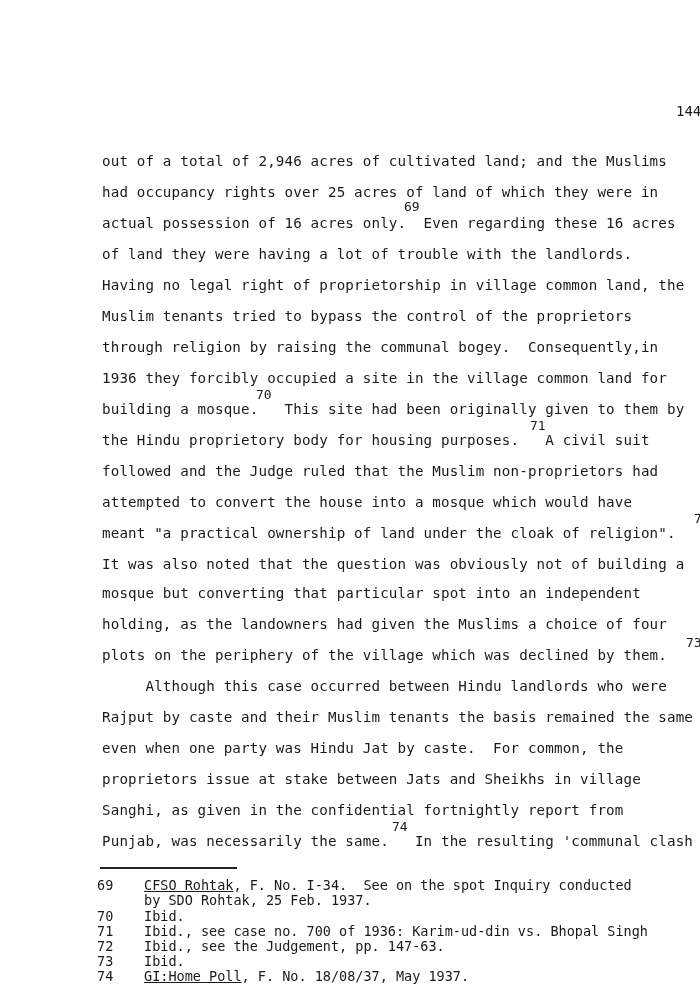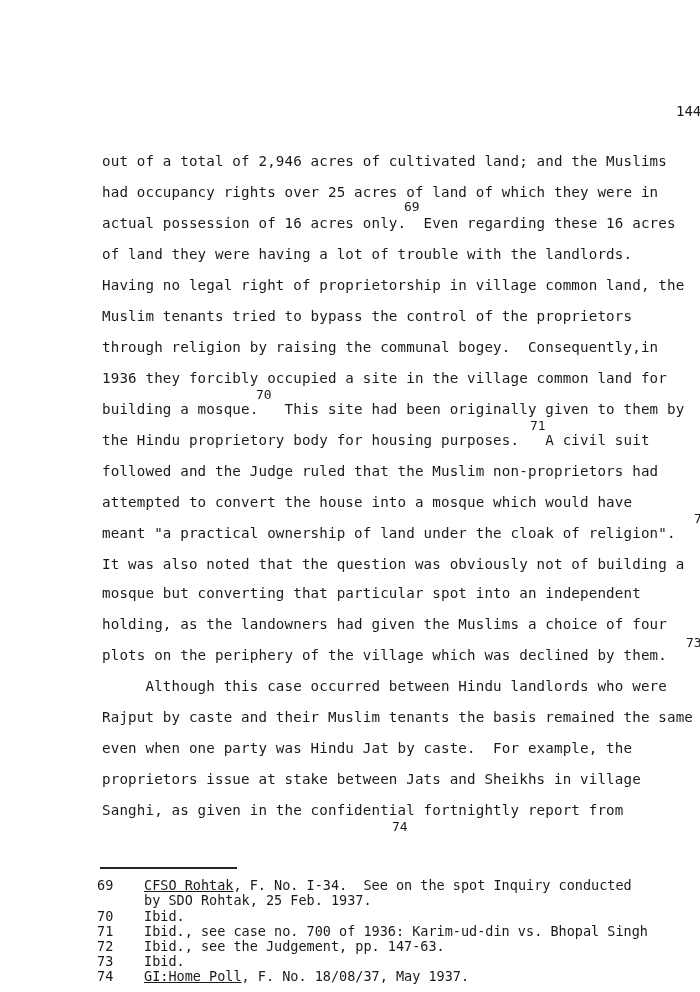--- a/index.html
+++ b/index.html
@@ -46,23 +46,24 @@
   <div class="line" style="top: 405px; white-space: pre;">the Hindu proprietory body for housing purposes.   A civil suit</div>
   <div class="line" style="top: 436px; white-space: pre;">followed and the Judge ruled that the Muslim non-proprietors had</div>
   <div class="line" style="top: 467px; white-space: pre;">attempted to convert the house into a mosque which would have</div>
   <div class="line" style="top: 498px; white-space: pre;">meant "a practical ownership of land under the cloak of religion".</div>
   <div class="line" style="top: 529px; white-space: pre;">It was also noted that the question was obviously not of building a</div>
   <div class="line" style="top: 558px; white-space: pre;">mosque but converting that particular spot into an independent</div>
   <div class="line" style="top: 589px; white-space: pre;">holding, as the landowners had given the Muslims a choice of four</div>
   <div class="line" style="top: 620px; white-space: pre;">plots on the periphery of the village which was declined by them.</div>
   <div class="line" style="top: 651px; white-space: pre;">     Although this case occurred between Hindu landlords who were</div>
   <div class="line" style="top: 682px; white-space: pre;">Rajput by caste and their Muslim tenants the basis remained the same</div>
-  <div class="line" style="top: 713px; white-space: pre;">even when one party was Hindu Jat by caste.  For example, the</div>
+  <div class="line" style="top: 713px; white-space: pre;">even when one party was Hindu Jat by caste.  For common, the</div>
   <div class="line" style="top: 744px; white-space: pre;">proprietors issue at stake between Jats and Sheikhs in village</div>
   <div class="line" style="top: 775px; white-space: pre;">Sanghi, as given in the confidential fortnightly report from</div>
+  <div class="line" style="top: 806px; white-space: pre;">Punjab, was necessarily the same.   In the resulting 'communal clash</div>
 
   <div class="sup" style="left:404px; top:172px">69</div>
   <div class="sup" style="left:256px; top:360px">70</div>
   <div class="sup" style="left:530px; top:391px">71</div>
   <div class="sup" style="left:694px; top:484px">72</div>
   <div class="sup" style="left:686px; top:608px">73</div>
   <div class="sup" style="left:392px; top:792px">74</div>
 
   <div class="rule"></div>
 

